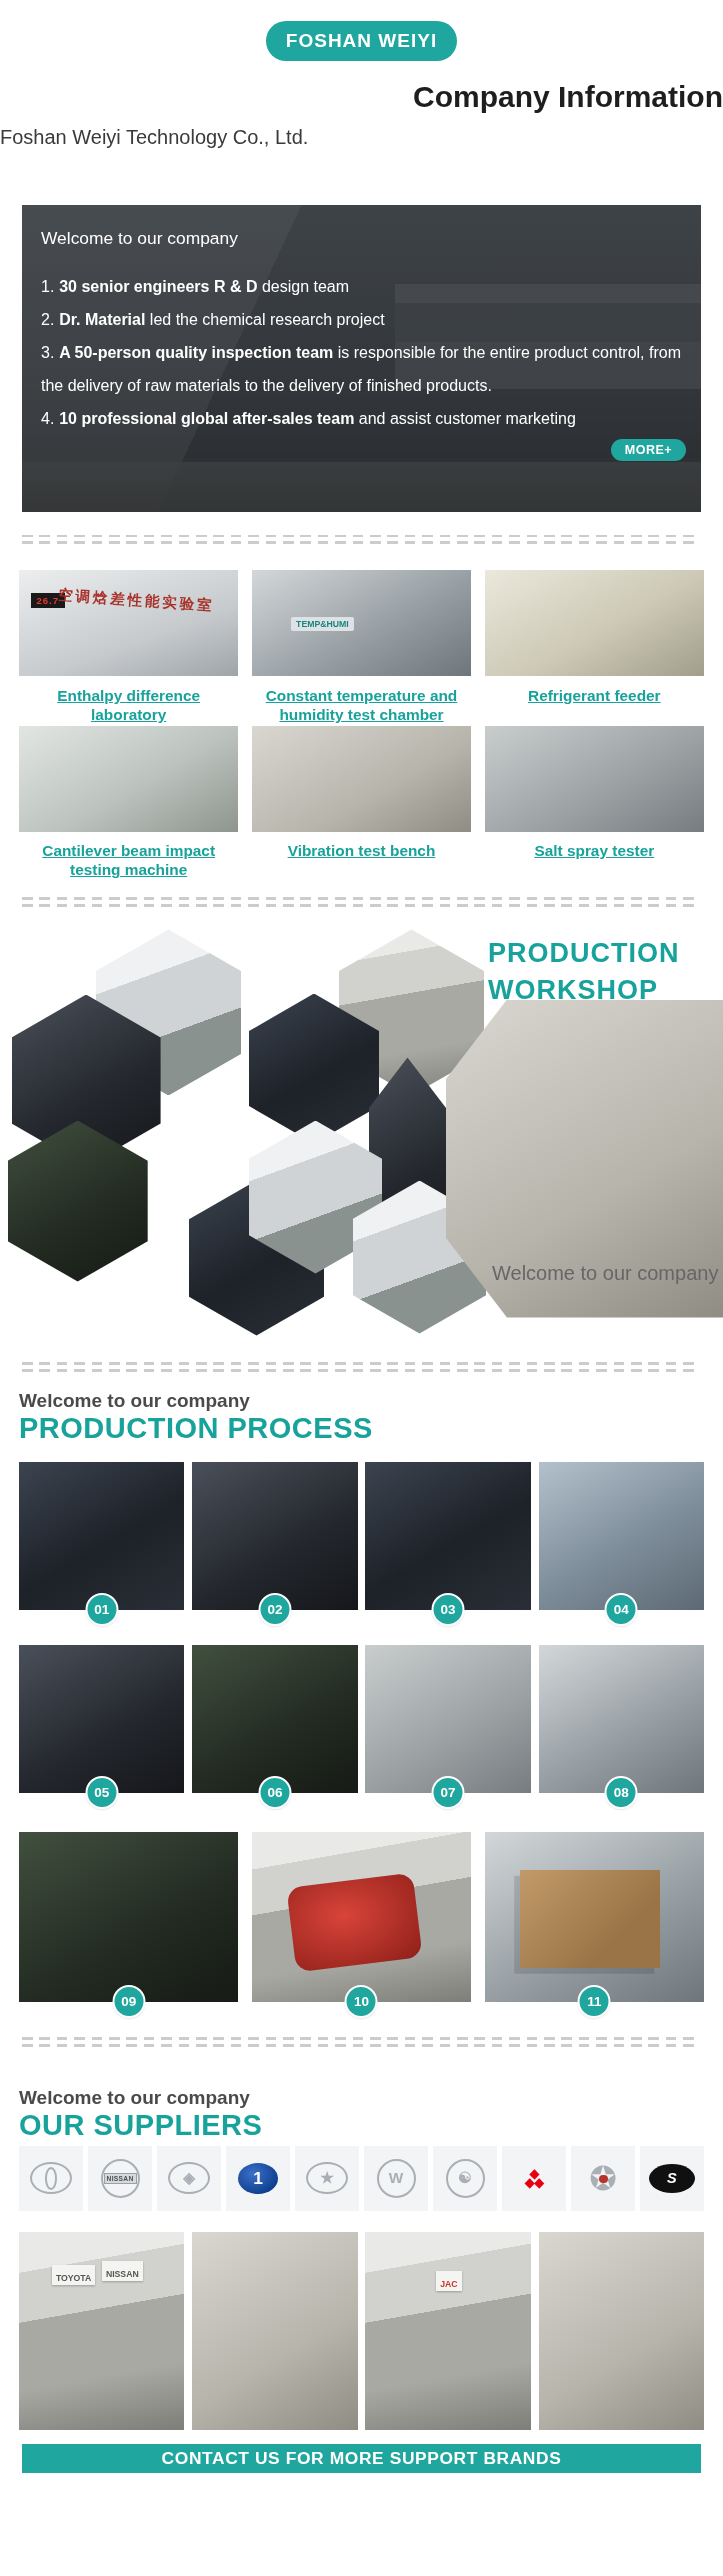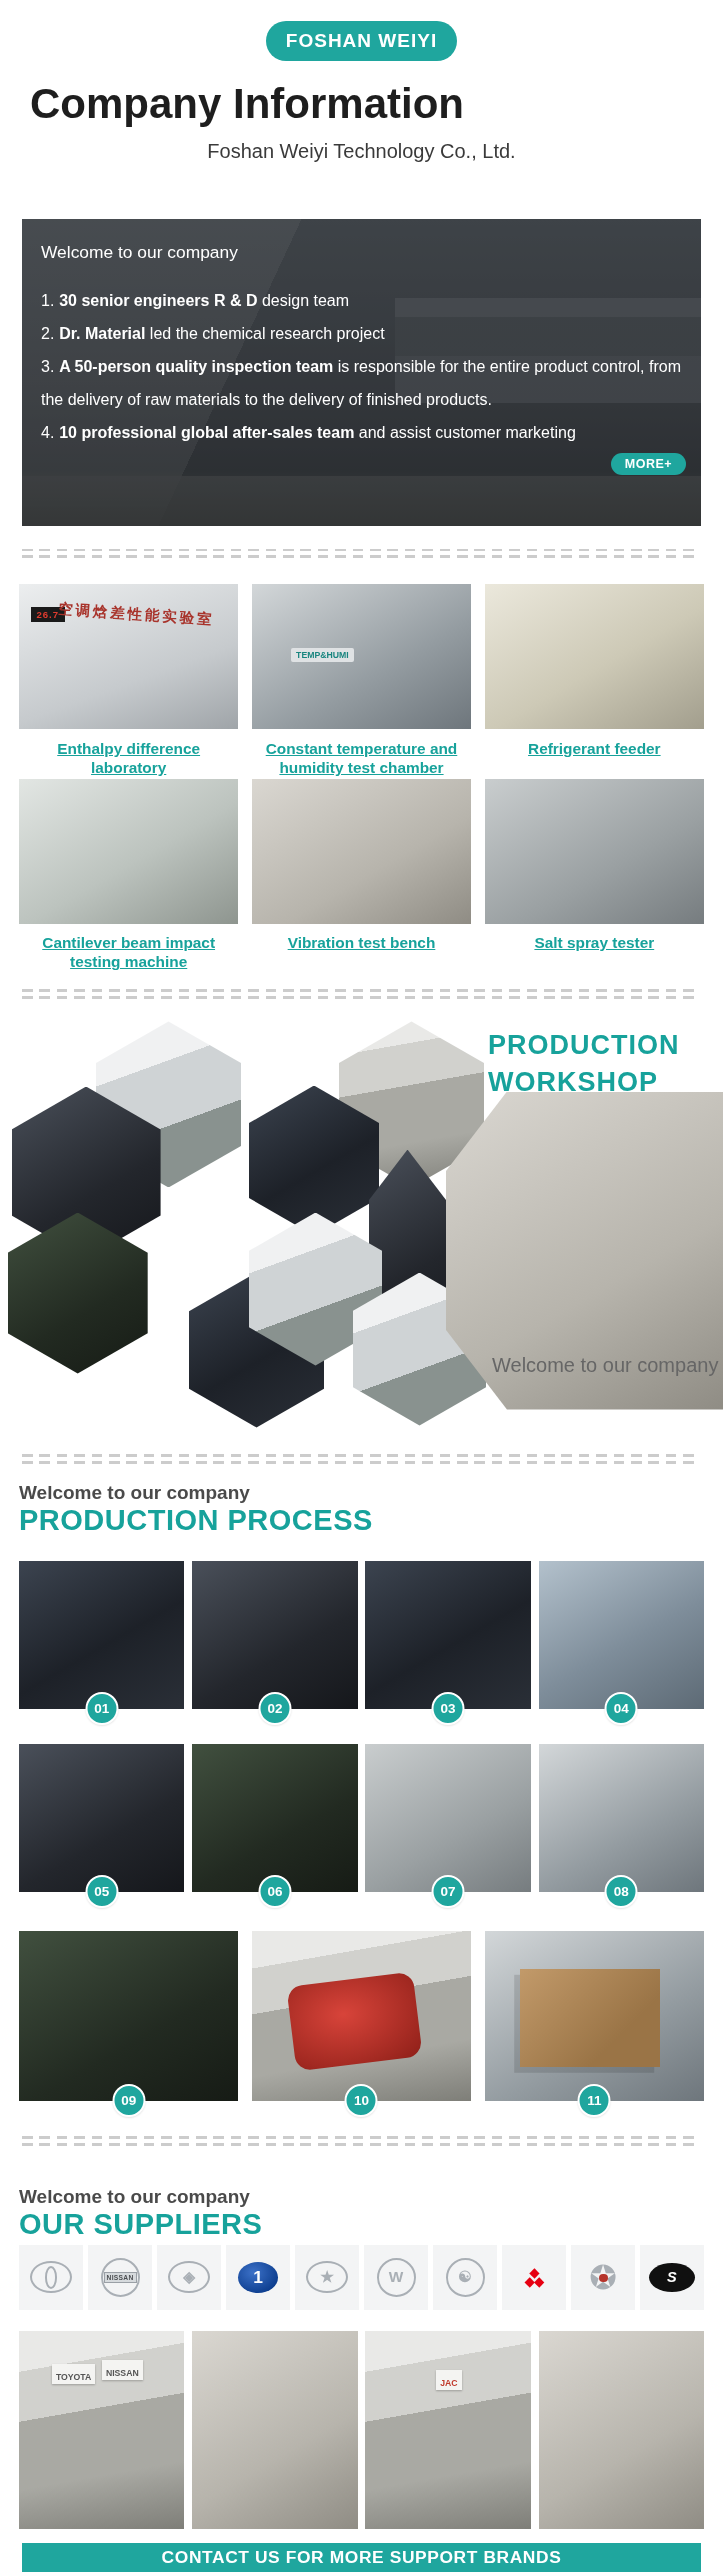--- a/index.html
+++ b/index.html
@@ -10,22 +10,22 @@
   }
   *{margin:0;padding:0;box-sizing:border-box;}
   body{background:#ffffff;font-family:"Liberation Sans",sans-serif;}
   .page{position:relative;width:723px;height:2576px;margin:0 auto;background:#fff;overflow:hidden;}
 
   
   .header{padding-top:21px;}
   .badge-pill{width:191px;height:40px;margin:0 auto;background:var(--teal);border-radius:21px;
     display:flex;align-items:center;justify-content:center;color:#fff;font-weight:bold;
     font-size:19px;letter-spacing:1px;}
-  .page-title{margin-top:19px;text-align:left;font-size:42px;font-weight:bold;color:var(--ink);padding-left:30px;}
-  .page-subtitle{margin-top:11.6px;text-align:center;font-size:20px;color:#3a3a3a;}
+  .page-title{margin-top:19px;text-align:right;font-size:30px;font-weight:bold;color:var(--ink);padding-left:30px;}
+  .page-subtitle{margin-top:11.6px;text-align:left;font-size:20px;color:#3a3a3a;}
 
   
   .hero{position:relative;margin:56px 22px 0;height:307px;overflow:hidden;color:#fff;}
   .hero-bg{position:absolute;inset:0;
     background:
       linear-gradient(115deg, rgba(255,255,255,.10) 0 34%, rgba(255,255,255,0) 34%),
       linear-gradient(180deg,#585f66 0%,#454a50 55%,#383c41 82%,#4a4e49 92%,#55574f 100%);}
   .hero-bg::before{content:"";position:absolute;left:55%;top:26%;right:0;height:34%;
     background:linear-gradient(180deg,#777d84 0 18%,#5b6167 18% 55%,#6d737a 55%);opacity:.55;}
   .hero-bg::after{content:"";position:absolute;left:0;right:0;bottom:0;height:16%;
@@ -75,41 +75,41 @@
   .temp-display{position:absolute;top:23px;left:11.6px;background:#1a1a1a;color:#e03b2f;
     font-size:9.6px;font-weight:bold;padding:1.9px 5.8px;letter-spacing:1px;}
   .sign-chip{position:absolute;background:#f4f4f2;color:#555;font-size:8.7px;font-weight:bold;
     padding:7.7px 3.9px 1.9px;box-shadow:0 1px 1.9px rgba(0,0,0,.25);}
   .sign-1{top:33px;left:33px;}
   .sign-2{top:29px;left:83px;}
   .sign-jac{top:39px;left:71px;color:#c0392b;}
 
   
   .equip-grid{display:grid;grid-template-columns:repeat(3,1fr);column-gap:13.5px;margin:26px 19px 0;}
-  .equip-cell .photo{height:145px;}
+  .equip-cell .photo{height:106px;}
   .equip-caption{height:40px;margin-top:9.6px;display:flex;align-items:flex-start;justify-content:center;
     text-align:center;font-weight:bold;font-size:15.4px;line-height:19px;color:var(--teal-text);text-decoration:underline;}
 
   
   .workshop{position:relative;margin-top:21px;height:429px;}
   .hex{position:absolute;clip-path:polygon(50% 0,100% 25%,100% 75%,50% 100%,0 75%,0 25%);}
   .hex-big{position:absolute;clip-path:polygon(22% 0,100% 0,100% 100%,22% 100%,0 75%,0 25%);}
   .ws-heading{position:absolute;left:488px;top:7.7px;color:var(--teal-text);font-size:27px;
     font-weight:bold;letter-spacing:1px;line-height:37px;}
   .ws-welcome{position:absolute;left:492px;top:334px;font-size:20px;color:#666;}
 
   
   .section-welcome{margin:0 19px;font-size:19px;font-weight:bold;color:var(--gray-text);line-height:23px;}
   .pw{margin-top:17.4px;}
   .sw2{margin-top:39px;}
   .section-heading{margin:0 19px;color:var(--teal-text);font-size:29px;font-weight:bold;
     letter-spacing:0.5px;line-height:33px;}
   .grid4{display:grid;grid-template-columns:repeat(4,1fr);column-gap:7.7px;margin:0 19px;}
   .grid3{display:grid;grid-template-columns:repeat(3,1fr);column-gap:13.5px;margin:0 19px;}
-  .g-r1{margin-top:24px;}
+  .g-r1{margin-top:17px;}
   .g-r2{margin-top:35px;}
   .g-r3{margin-top:39px;}
   .pcell{position:relative;}
   .grid4 .pcell{height:148px;}
   .grid3 .pcell{height:170px;}
   .pcell .photo{position:absolute;inset:0;}
   .step-badge{position:absolute;left:50%;bottom:-15.4px;transform:translateX(-50%);
     width:33px;height:33px;border-radius:50%;background:var(--teal);border:2.9px solid #fff;
     color:#fff;font-size:13.5px;font-weight:bold;display:flex;align-items:center;justify-content:center;
     box-shadow:0 1px 1.9px rgba(0,0,0,.10);}

